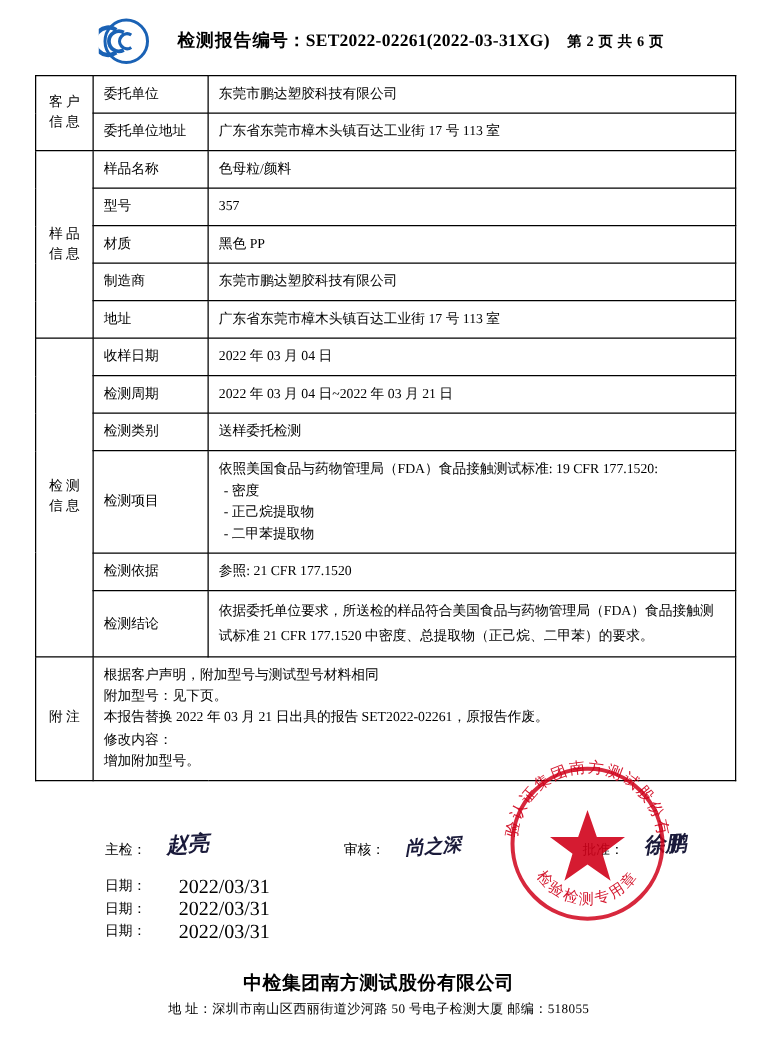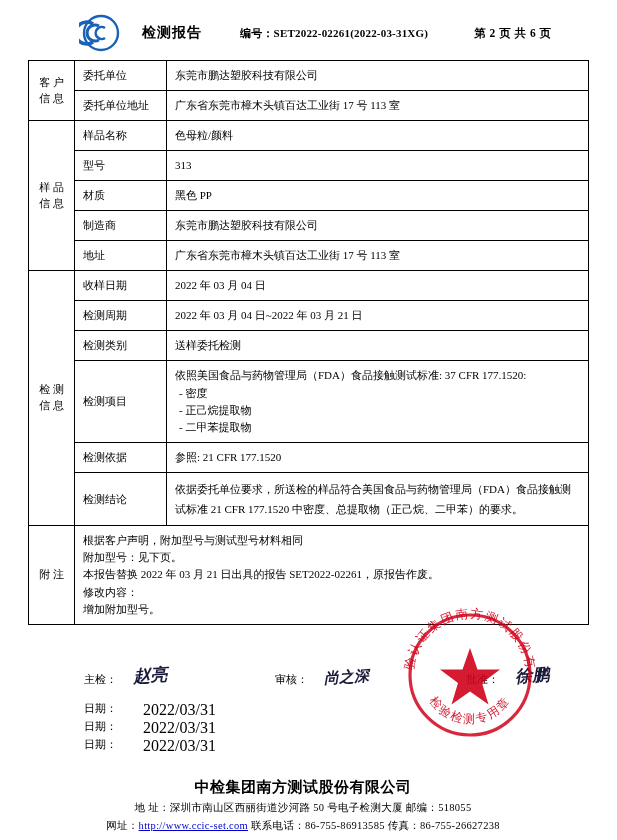--- a/index.html
+++ b/index.html
@@ -41,30 +41,29 @@
     margin-left: 50px;
   }
   .logo svg { display: block; }
   .header-title {
     font-size: 14px;
     font-weight: bold;
     margin-left: 18px;
     letter-spacing: 1px;
   }
   .header-code {
-    font-size: 11px;
-    font-weight: bold;
-    margin-left: 38px;
+    font-size: 14px;
+    font-weight: bold;
     letter-spacing: 0.2px;
     text-align: right;
   }
   .header-page {
     font-size: 11.5px;
     font-weight: bold;
-    margin-left: 46px;
+    margin-left: 14px;
     letter-spacing: 0.5px;
   }
 
   
   table.main {
     border-collapse: collapse;
     width: 561px;
     table-layout: fixed;
     margin-top: 2px;
     padding-left: 48px;
@@ -237,21 +236,21 @@
           <div class="sect-inner">
             <div>样 品</div>
             <div>信 息</div>
           </div>
         </td>
         <td class="label">样品名称</td>
         <td class="value">色母粒/颜料</td>
       </tr>
       <tr>
         <td class="label">型号</td>
-        <td class="value">313</td>
+        <td class="value">357</td>
       </tr>
       <tr>
         <td class="label">材质</td>
         <td class="value">黑色 PP</td>
       </tr>
       <tr>
         <td class="label">制造商</td>
         <td class="value">东莞市鹏达塑胶科技有限公司</td>
       </tr>
       <tr>
@@ -273,21 +272,21 @@
         <td class="label">检测周期</td>
         <td class="value">2022 年 03 月 04 日~2022 年 03 月 21 日</td>
       </tr>
       <tr>
         <td class="label">检测类别</td>
         <td class="value">送样委托检测</td>
       </tr>
       <tr>
         <td class="label">检测项目</td>
         <td class="value value-block multiline">
-          <div>依照美国食品与药物管理局（FDA）食品接触测试标准: 37 CFR 177.1520:</div>
+          <div>依照美国食品与药物管理局（FDA）食品接触测试标准: 19 CFR 177.1520:</div>
           <div class="indent-item">- 密度</div>
           <div class="indent-item">- 正己烷提取物</div>
           <div class="indent-item">- 二甲苯提取物</div>
         </td>
       </tr>
       <tr>
         <td class="label">检测依据</td>
         <td class="value">参照: 21 CFR 177.1520</td>
       </tr>
       <tr>
@@ -355,19 +354,15 @@
       <text font-size="12" fill="#d0021b" opacity="0.9" font-family="'Liberation Serif', serif" letter-spacing="1.8">
         <textPath href="#arcBottom" startOffset="50%" text-anchor="middle">检验检测专用章</textPath>
       </text>
       <polygon fill="#d0021b" opacity="0.9" points="75,48 82.5,69.5 105,69.5 87,83 93.5,104.5 75,91.5 56.5,104.5 63,83 45,69.5 67.5,69.5"></polygon>
     </svg>
   </div>
 
   <div class="footer">
     <div class="footer-company">中检集团南方测试股份有限公司</div>
     <div class="footer-line">地  址：深圳市南山区西丽街道沙河路 50 号电子检测大厦    邮编：518055</div>
-    <div class="footer-line">
-      <span>网址：</span><span class="footer-url">http://www.ccic-set.com</span>
-      <span>联系电话：86-755-86913585  传真：86-755-26627238</span>
-    </div>
   </div>
 
 </div>
 
 </body></html>

